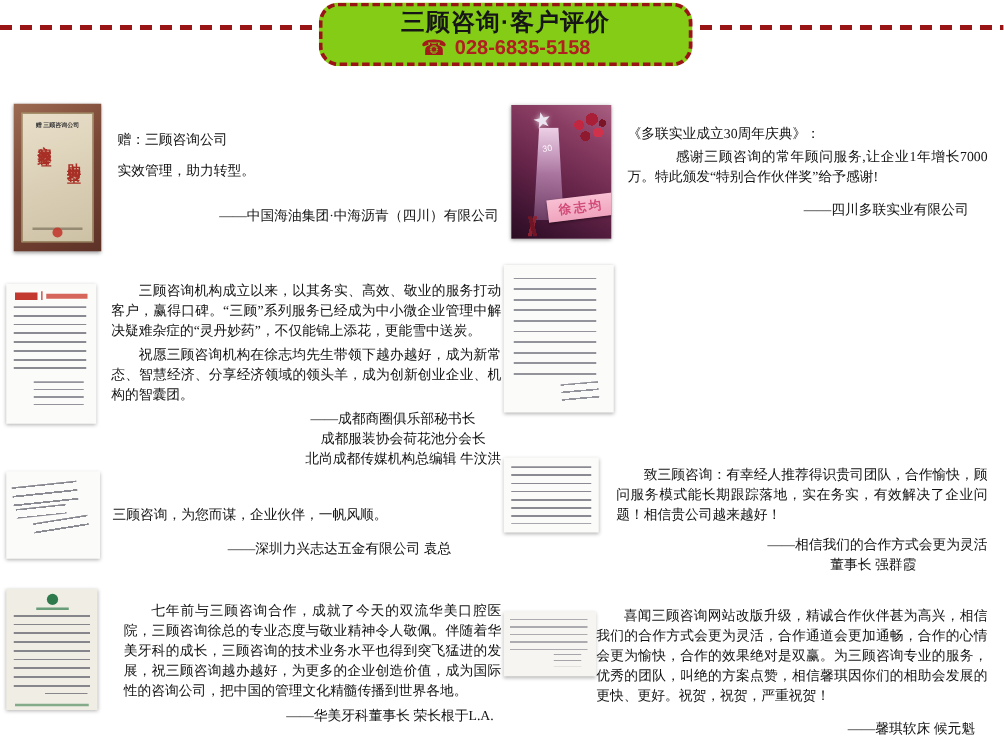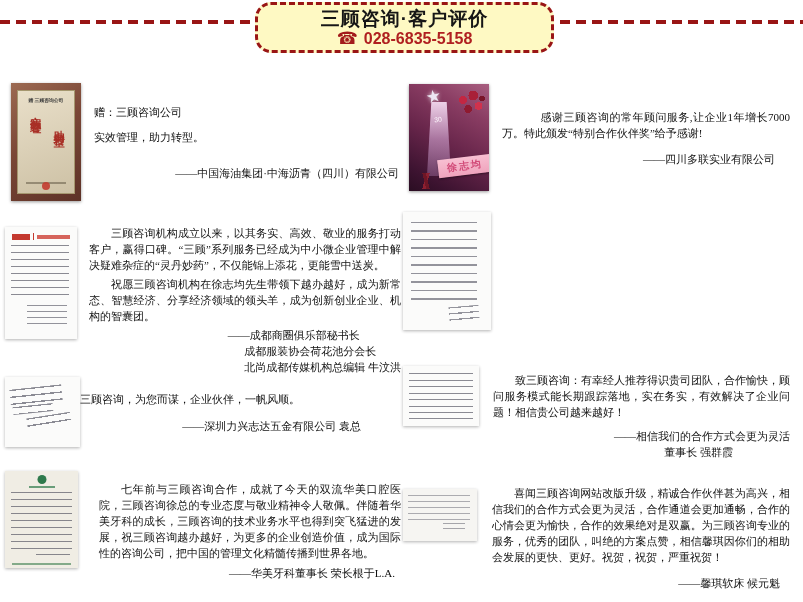--- a/index.html
+++ b/index.html
@@ -3,21 +3,21 @@
 <meta charset="utf-8">
 <style>
   html,body { margin:0; padding:0; }
   body { width:803px; height:602px; background:#fff; }
   .page { position:relative; width:803px; height:602px; overflow:hidden; background:#fff;
           font-family:"Liberation Serif","DejaVu Serif",serif; color:#111; }
 
   
   .top-rule { position:absolute; top:20px; left:0; width:803px; height:4px;
               background:repeating-linear-gradient(90deg,#991515 0 10px,transparent 10px 16px); z-index:0; }
-  .header-box { position:absolute; left:255px; top:2px; width:293px; height:45px; background:#fef9c3;
+  .header-box { position:absolute; left:255px; top:2px; width:293px; height:45px; background:#84cc16;
                 border:3px dashed #991515; border-radius:16px; z-index:1;
                 display:flex; flex-direction:column; align-items:center; justify-content:center; }
   .header-title { font-family:"Liberation Sans","DejaVu Sans",sans-serif; font-weight:bold;
                   font-size:19px; color:#161616; letter-spacing:1px; line-height:21px; }
   .header-phone { display:flex; align-items:center; gap:6px; margin-top:1px;
                   font-family:"Liberation Sans","DejaVu Sans",sans-serif; font-weight:bold;
                   font-size:16px; color:#b02020; line-height:18px; }
   .phone-icon { font-size:17px; color:#a31b1b; line-height:17px; }
 
   
@@ -25,49 +25,49 @@
   .col { display:flex; flex-direction:column; box-sizing:border-box; }
   .col-left  { width:401px; padding-left:5px; }
   .col-right { width:402px; padding-right:13px; }
 
   .t { display:flex; }
   .t-body { flex:1; font-size:11px; line-height:16px; text-align:justify; }
   .t-body p { margin:0 0 3px 0; }
   .ind { text-indent:2em; }
   .ind-lg { text-indent:3.5em; }
   .sig { text-align:right; margin-top:3px; }
-  .sig-inner { display:inline-block; text-align:left; }
+  .sig-inner { display:inline-block; text-align:center; }
   .sig-ind { padding-left:1.5em; }
 
   .t-l1 { margin-top:23px; gap:13px; align-items:center; }
   .t-l1 .t-img { margin-left:6px; }
   .t-l1 p { margin:0 0 9px 0; }
   .t-l1 .sig { margin-top:20px; padding-right:2px; }
   .t-l2 { margin-top:24px; gap:12px; }
   .t-l2 .t-img { margin-top:2px; }
-  .t-l3 { margin-top:2px; gap:0; align-items:center; }
+  .t-l3 { margin-top:2px; gap:10px; align-items:flex-end; }
   .t-l3 p { margin:0 0 11px 0; }
   .t-l3 .sig { padding-right:40px; }
   .t-l4 { margin-top:24px; gap:21px; }
   .t-l4 .t-body { margin-top:10px; }
   .t-l4 .sig { padding-right:6px; margin-top:4px; }
 
   .t-r1 { margin-top:24px; gap:13px; align-items:center; }
   .t-r1 .t-img { margin-left:8px; }
   .t-r1 .sig { margin-top:10px; padding-right:15px; }
   .t-r2 { margin-top:21px; gap:13px; }
   .t-r2 .t-img { margin-left:2px; }
   .t-r2 .t-body { margin-top:12px; }
   .t-r2 .sig { margin-top:12px; padding-right:15px; }
   .t-r3 { margin-top:36px; gap:14px; }
   .t-r3 .t-img { margin-left:2px; }
   .t-r3 .t-body { margin-top:6px; }
   .t-r3 .sig { margin-top:8px; }
   .t-r3 .sig-line2 { padding-right:57px; }
-  .t-r4 { margin-top:25px; gap:15px; }
+  .t-r4 { margin-top:25px; gap:0; }
   .t-r4 .t-img { margin-left:2px; margin-top:4px; }
   .t-r4 .sig { margin-top:10px; padding-right:10px; }
 
   
   .t-img { flex:none; }
   .paper { background:#fbfbfa; box-shadow:0 1px 3px rgba(0,0,0,.3); position:relative; overflow:hidden; }
   .hwl { position:absolute;
          background-image:repeating-linear-gradient(180deg, rgba(78,78,92,.65) 0 1.4px, transparent 1.4px 7px); }
 
   
@@ -229,20 +229,21 @@
       <div class="t t-r1">
         <div class="t-img photo-trophy">
           <span class="star-icon">★</span>
           <div class="trophy-col"></div>
           <span class="trophy-num">30</span>
           <div class="flowers"></div>
           <div class="ribbon">徐志均</div>
           <div class="stems"></div>
         </div>
         <div class="t-body">
+          <p>《多联实业成立30周年庆典》：</p>
           <p class="ind-lg">感谢三顾咨询的常年顾问服务,让企业1年增长7000万。特此颁发“特别合作伙伴奖”给予感谢!</p>
           <div class="sig">——四川多联实业有限公司</div>
         </div>
       </div>
 
       <div class="t t-r2">
         <div class="t-img paper letter-shuiyou">
           <div class="hwl" style="top:10px;left:8px;width:66px;height:80px;background-image:repeating-linear-gradient(180deg,rgba(78,78,92,.6) 0 1.4px,transparent 1.4px 8.5px);"></div>
           <div class="hwl" style="top:94px;left:46px;width:30px;height:14px;transform:rotate(-5deg);background-image:repeating-linear-gradient(180deg,rgba(78,78,92,.6) 0 1.3px,transparent 1.3px 6px);"></div>
         </div>

